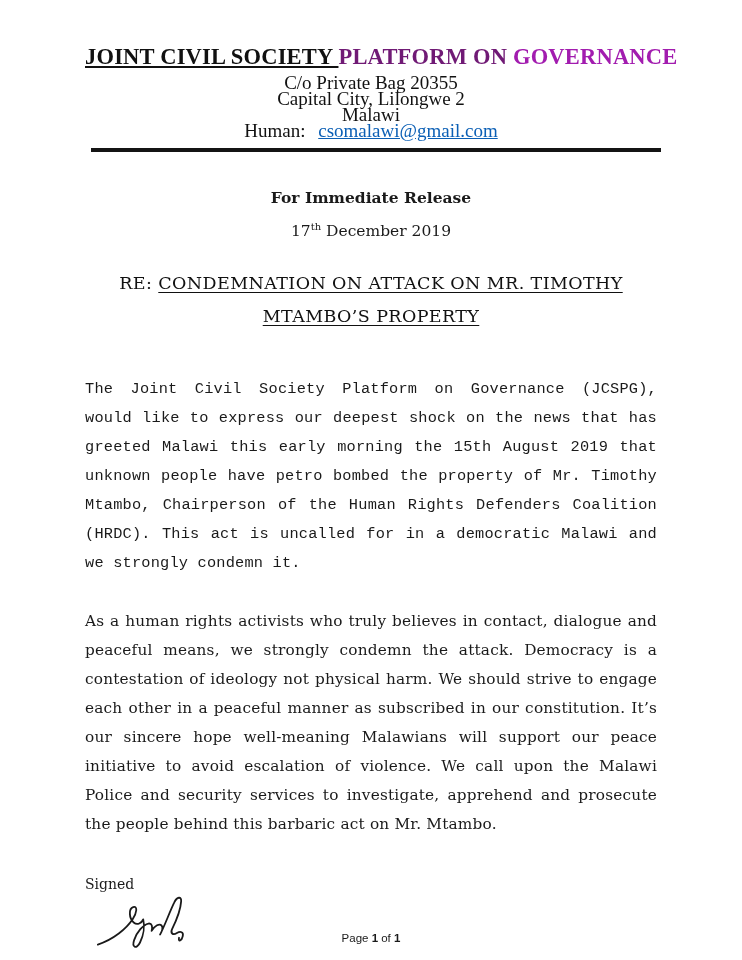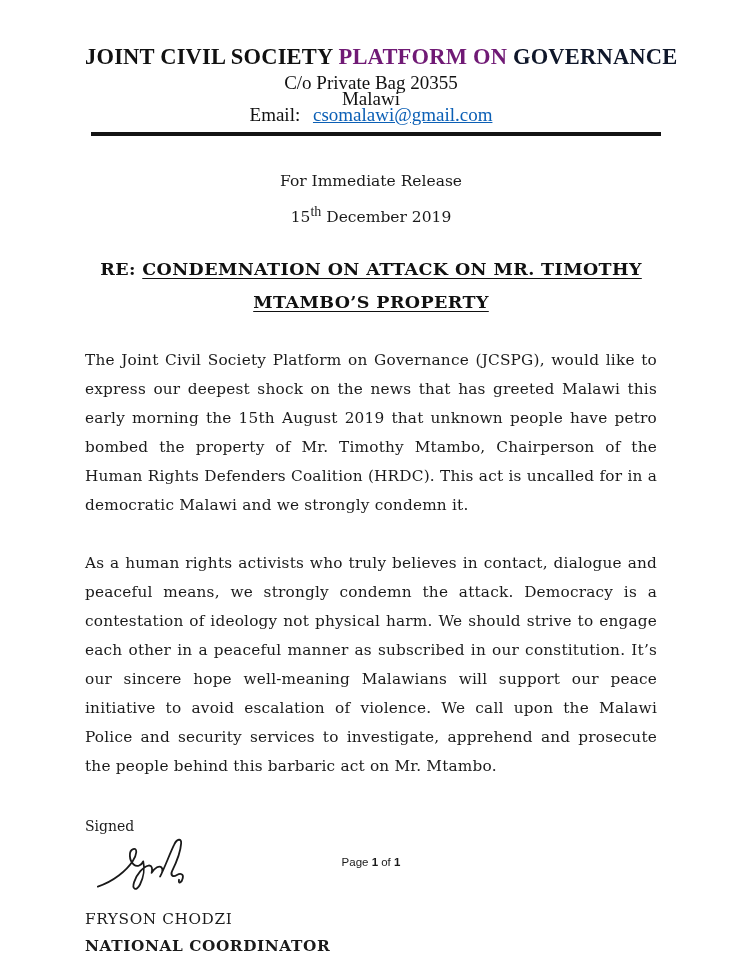--- a/index.html
+++ b/index.html
@@ -46,53 +46,54 @@
     border: none;
     margin: 9px 0 0 6px;
     width: 570px;
   }
 
   
   .release-line {
     text-align: center;
     font-size: 15.5px;
     margin-top: 36px;
+    font-weight: bold;
   }
   .date-line {
     text-align: center;
     font-size: 15.5px;
     margin-top: 14px;
   }
-  .date-line sup { font-size: 14px; font-family: Liberation Serif, serif; }
+  .date-line sup { font-size: 10px; }
 
   
   .subject {
     text-align: center;
-    font-weight: bold;
+    font-weight: normal;
     font-size: 17.5px;
     line-height: 33px;
     letter-spacing: 0.4px;
     margin-top: 27px;
     color: #111111;
   }
   .subject .underlined {
     text-decoration: underline;
     text-underline-offset: 3px;
   }
 
   
   .body-paragraph {
     text-align: justify;
     font-size: 15.3px;
     line-height: 29px;
     letter-spacing: 0.2px;
     margin: 0;
     color: #1a1a1a;
   }
-  .body-paragraph.first { margin-top: 27px; }
+  .body-paragraph.first { margin-top: 42px; font-family: Liberation Mono, monospace; }
   .body-paragraph.second { margin-top: 29px; }
 
   
   .signed-label {
     font-size: 14px;
     margin-top: 37px;
   }
   .signature-wrap {
     margin: 2px 0 0 -6px;
     height: 58px;
@@ -107,48 +108,49 @@
     font-weight: bold;
     letter-spacing: 0.6px;
     margin-top: 9px;
   }
 
   
   .page-footer {
     position: absolute;
     left: 0;
     right: 0;
-    top: 856px;
+    top: 932px;
     text-align: center;
     font-family: "Liberation Sans", sans-serif;
     font-size: 11.5px;
     color: #1a1a1a;
   }
   .page-footer b { font-weight: bold; }
 </style>
 </head>
 <body>
 
 <div class="page">
 
   <div class="letterhead">
     <div class="brand-line">
-      <span style="color: rgb(17, 17, 17);">JOINT CIVIL SOCIETY </span><span style="color: #701a75;">PLATFORM ON </span><span style="color: #0f172a;">GOVERNANCE</span>
+      <span style="color: rgb(17, 17, 17); text-decoration: underline;">JOINT CIVIL SOCIETY </span><span style="color: #701a75;">PLATFORM ON </span><span style="color: #a21caf;">GOVERNANCE</span>
     </div>
     <div class="address-line">C/o Private Bag 20355</div>
+    <div class="address-line">Capital City, Lilongwe 2</div>
     <div class="address-line">Malawi</div>
     <div class="address-line">
-      <span>Email: </span><a class="email-link" style="color: rgb(11, 95, 181); margin-left: 8px;">csomalawi@gmail.com</a>
+      <span>Human: </span><a class="email-link" style="color: rgb(11, 95, 181); margin-left: 8px;">csomalawi@gmail.com</a>
     </div>
     <hr class="head-rule">
   </div>
 
   <div class="release-line">For Immediate Release</div>
   <div class="date-line">
-    <span>15</span><sup>th</sup><span> December 2019</span>
+    <span>17</span><sup>th</sup><span> December 2019</span>
   </div>
 
   <div class="subject">
     <span>RE: </span><span class="underlined">CONDEMNATION ON ATTACK ON MR. TIMOTHY MTAMBO’S PROPERTY</span>
   </div>
 
   <p class="body-paragraph first">The Joint Civil Society Platform on Governance (JCSPG), would like to express our deepest shock on the news that has greeted Malawi this early morning the 15th August 2019 that unknown people have petro bombed the property of Mr. Timothy Mtambo, Chairperson of the Human Rights Defenders Coalition (HRDC). This act is uncalled for in a democratic Malawi and we strongly condemn it.</p>
   <p class="body-paragraph second">As a human rights activists who truly believes in contact, dialogue and peaceful means, we strongly condemn the attack. Democracy is a contestation of ideology not physical harm. We should strive to engage each other in a peaceful manner as subscribed in our constitution. It’s our sincere hope well-meaning Malawians will support our peace initiative to avoid escalation of violence. We call upon the Malawi Police and security services to investigate, apprehend and prosecute the people behind this barbaric act on Mr. Mtambo.</p>
 
   <div class="signed-label">Signed</div>

